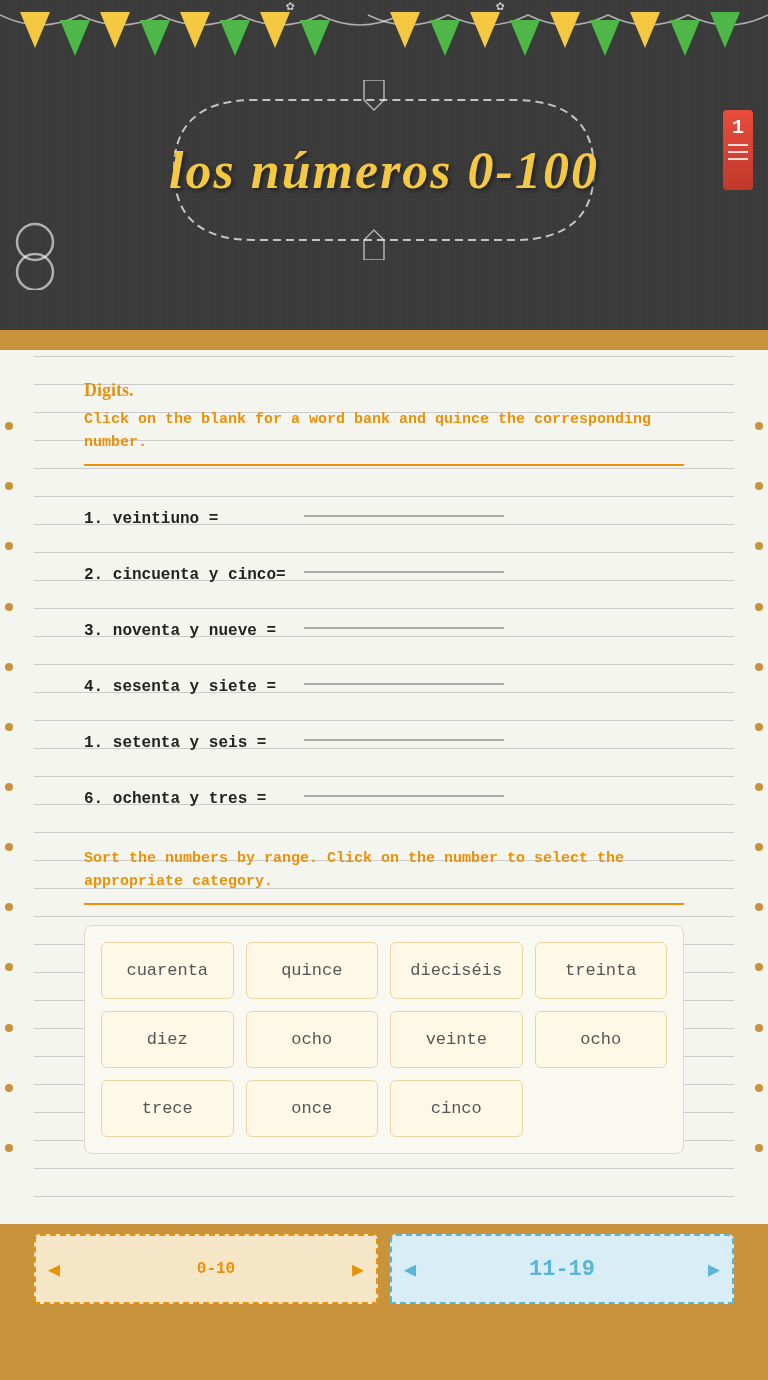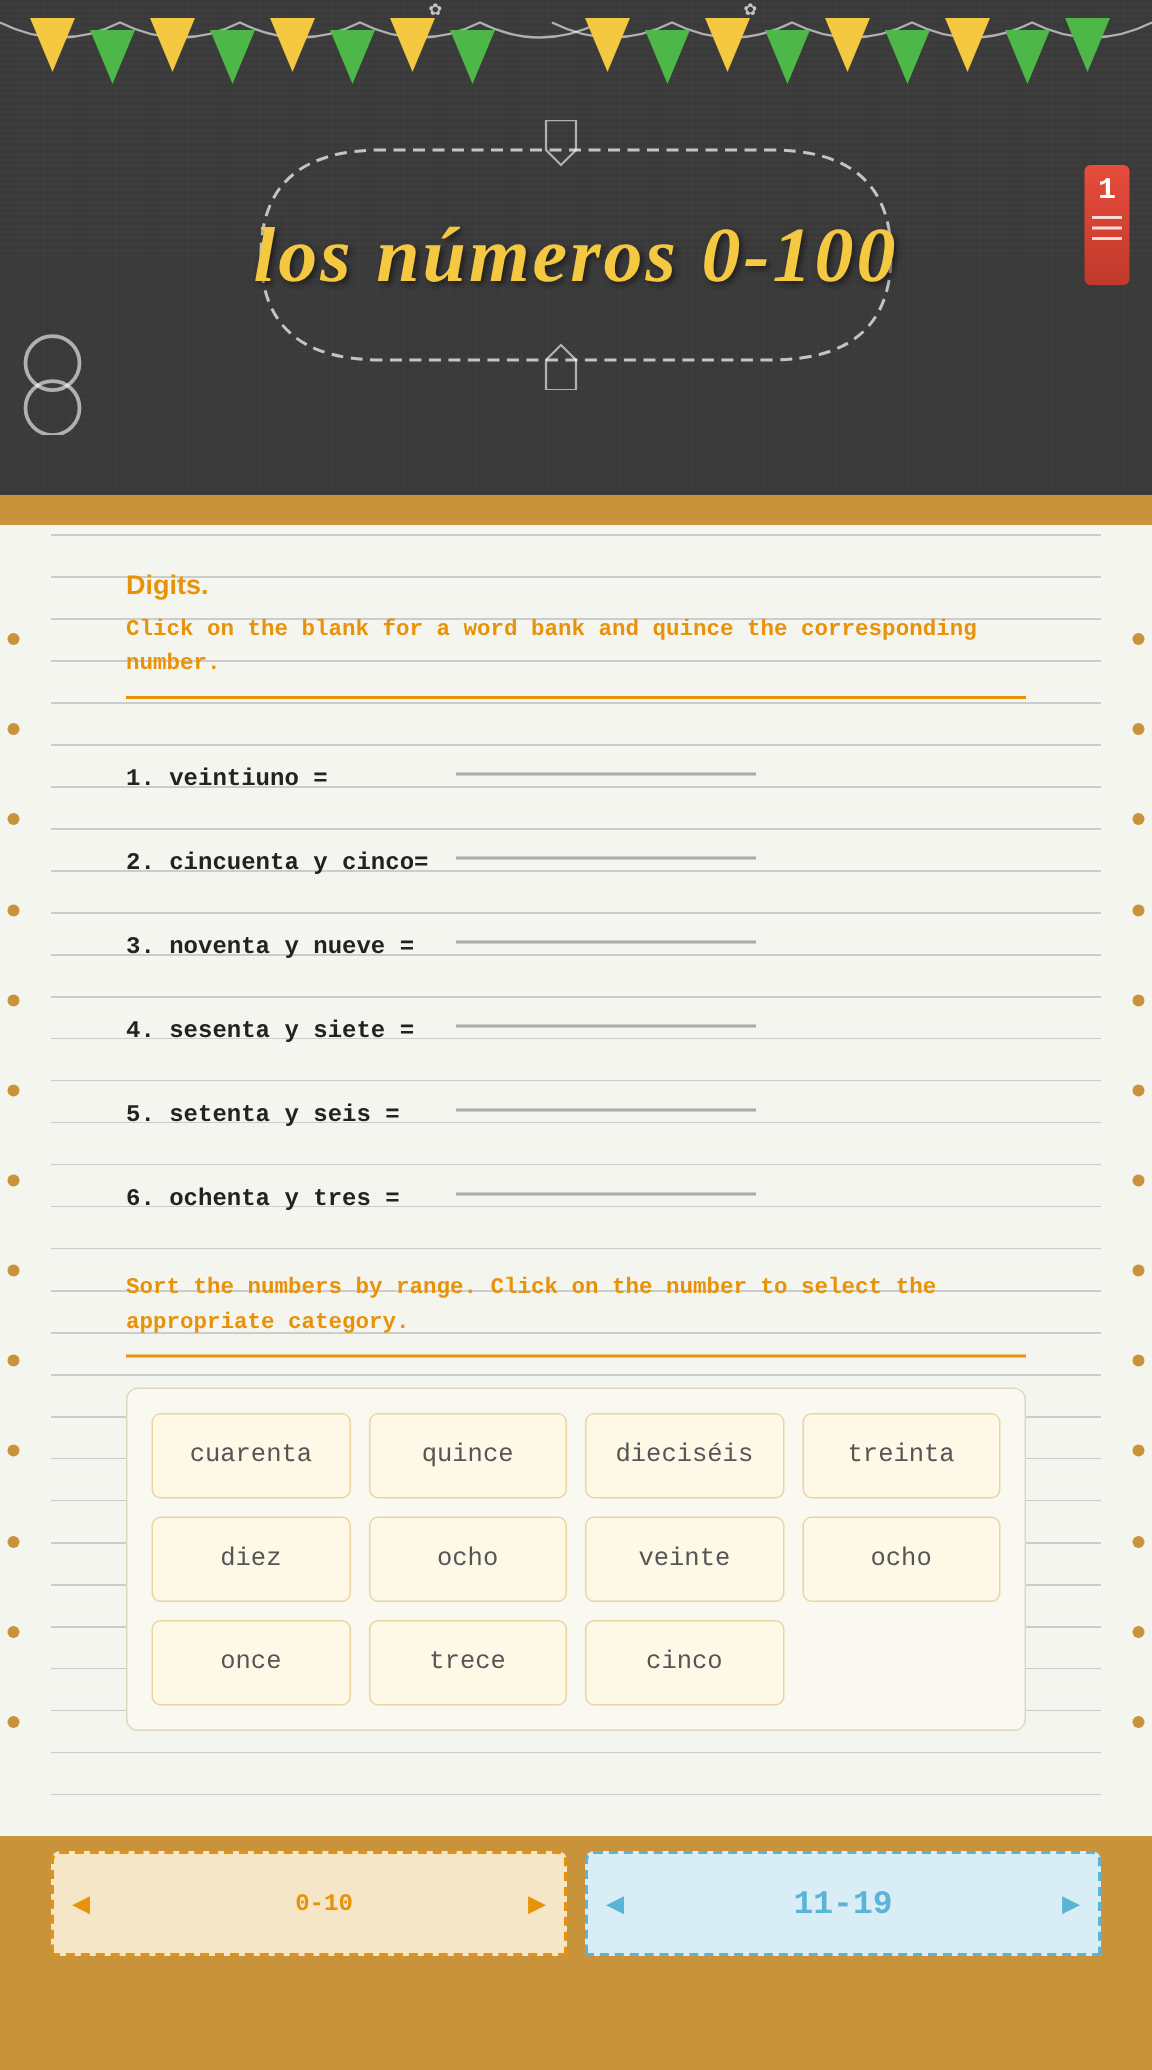--- a/index.html
+++ b/index.html
@@ -137,21 +137,21 @@
         transparent,
         transparent 27px,
         #ccc 27px,
         #ccc 28px
       );
       padding: 30px 50px 40px;
       position: relative;
     }
 
     .section-title {
-      font-family: Liberation Sans, sans-serif;
+      font-family: Liberation Serif, serif;
       color: #e8920a;
       font-weight: bold;
       font-size: 18px;
       margin-bottom: 8px;
     }
 
     .section-instruction {
       font-family: 'Courier New', Courier, monospace;
       color: #e8920a;
       font-weight: bold;
@@ -389,21 +389,21 @@
       </div>
       <div class="fill-row">
         <span class="label">3. noventa y nueve =</span>
         <div class="fill-line"></div>
       </div>
       <div class="fill-row">
         <span class="label">4. sesenta y siete =</span>
         <div class="fill-line"></div>
       </div>
       <div class="fill-row">
-        <span class="label">5. setenta y seis =</span>
+        <span class="label">1. setenta y seis =</span>
         <div class="fill-line"></div>
       </div>
       <div class="fill-row">
         <span class="label">6. ochenta y tres =</span>
         <div class="fill-line"></div>
       </div>
     </div>
 
     <div class="sort-section">
       <div class="section-instruction">Sort the numbers by range. Click on the number to select the appropriate category.</div>
@@ -411,22 +411,22 @@
 
       <div class="sort-grid">
         <div class="sort-card">cuarenta</div>
         <div class="sort-card">quince</div>
         <div class="sort-card">dieciséis</div>
         <div class="sort-card">treinta</div>
         <div class="sort-card">diez</div>
         <div class="sort-card">ocho</div>
         <div class="sort-card">veinte</div>
         <div class="sort-card">ocho</div>
+        <div class="sort-card">trece</div>
         <div class="sort-card">once</div>
-        <div class="sort-card">trece</div>
         <div class="sort-card">cinco</div>
       </div>
     </div>
 
   </div>
 </div>
 
 <div style="background:#c8933a; padding: 10px 34px 0;">
   <div style="width:700px; margin:0 auto; display:flex; gap:12px;">
 

